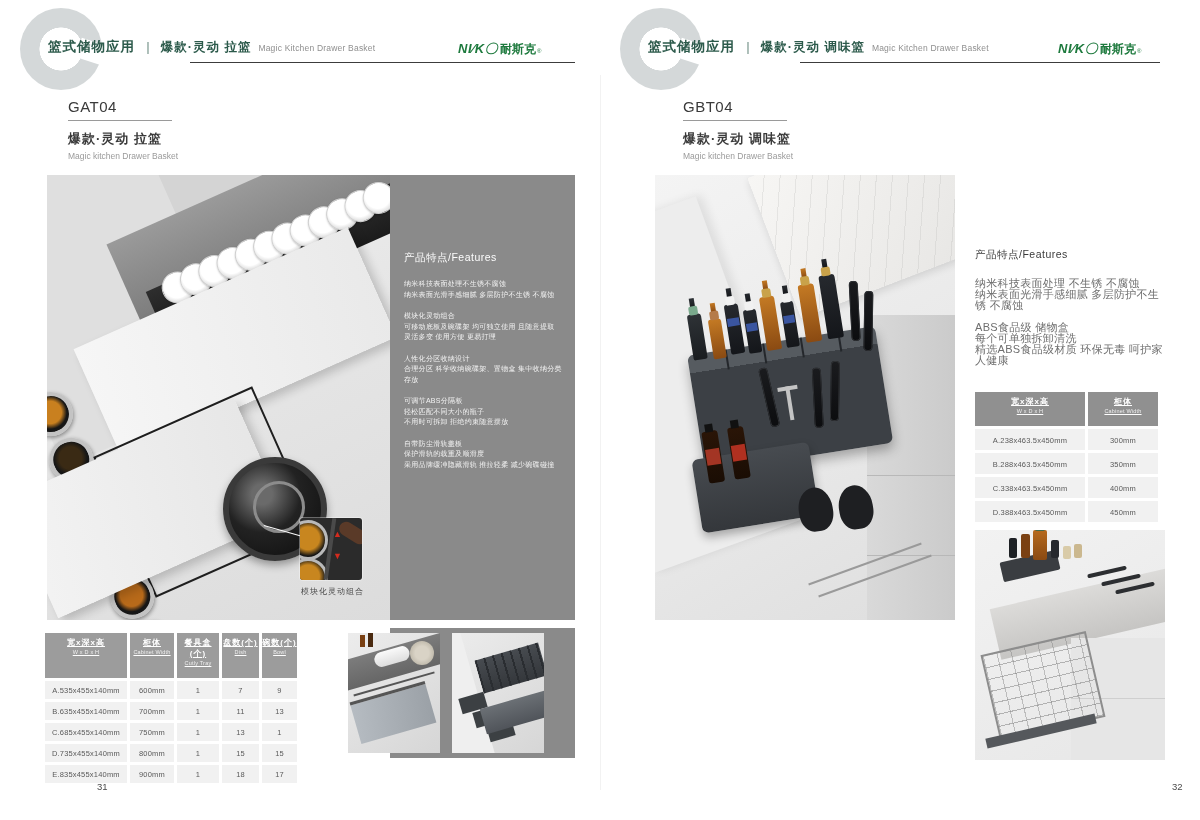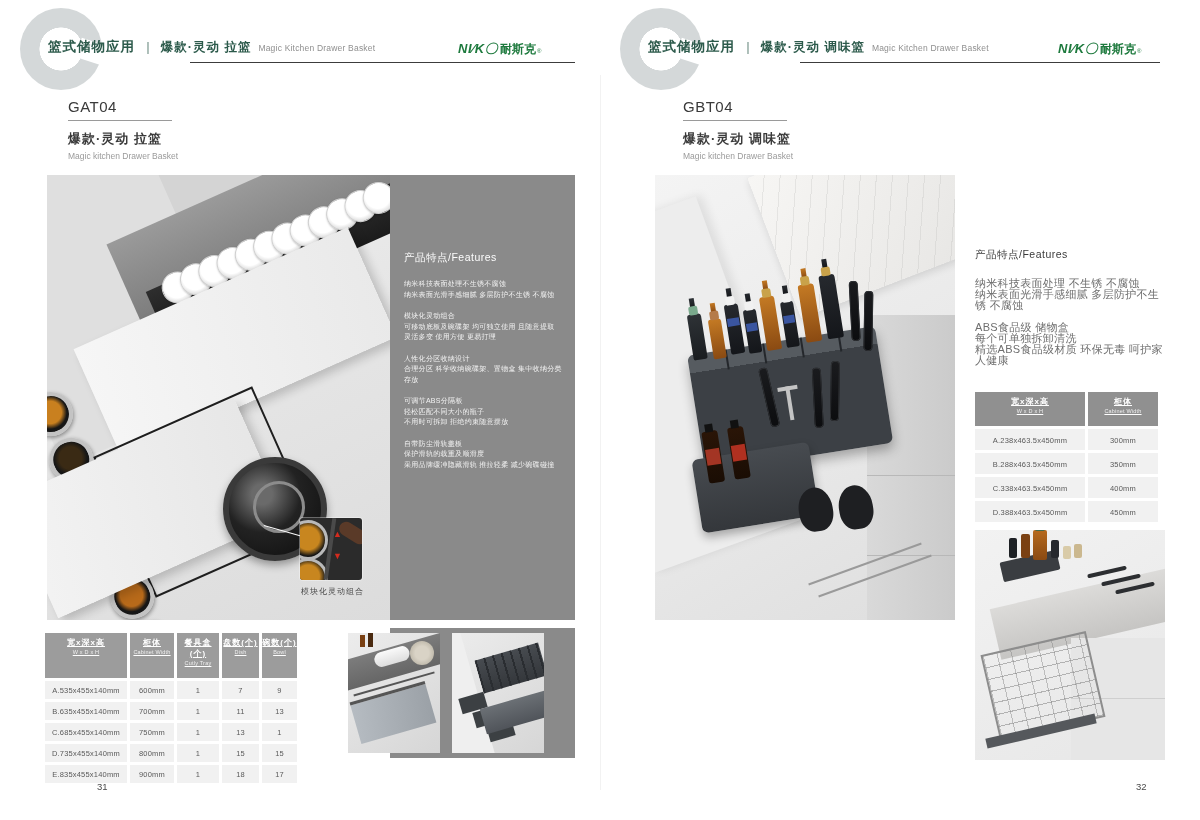--- a/index.html
+++ b/index.html
@@ -153,21 +153,21 @@
   .rb-cab{position:absolute;left:96px;top:108px;width:94px;height:122px;background:#e6e6e6;}
   .rb-seam{position:absolute;left:96px;top:168px;width:94px;height:1px;background:#cfcfcf;}
   .rb-box{position:absolute;left:26px;top:26px;width:58px;height:20px;background:#3a3d41;transform:rotate(-13deg);border-radius:2px;}
   .rb-bot{position:absolute;border-radius:2px;}
   .rb-wire{position:absolute;left:14px;top:112px;width:104px;height:84px;transform:rotate(-13deg);border:2px solid #8d8d8d;
     background:repeating-linear-gradient(0deg,rgba(130,130,130,.55) 0 1px,transparent 1px 12px),repeating-linear-gradient(90deg,rgba(130,130,130,.45) 0 1px,transparent 1px 14px);}
   .rb-base{position:absolute;left:10px;top:196px;width:112px;height:10px;background:#55585c;transform:rotate(-13deg);}
   .rb-slat{position:absolute;width:40px;height:4px;background:#2c2e31;transform:rotate(-13deg);border-radius:2px;}
 
   .pagenum{position:absolute;bottom:28px;font-size:9.5px;color:#4a4a4a;}
-  .page.left .pagenum{left:56px;margin-left:41px;} .page.right .pagenum{left:536px;}
+  .page.left .pagenum{left:56px;margin-left:41px;} .page.right .pagenum{left:572px;}
 </style>
 </head>
 <body>
 
 <div class="sheet">
   <div class="fold"></div>
 
   <section class="page left">
     <div class="c-mark">
       <div class="c-ring"></div>

